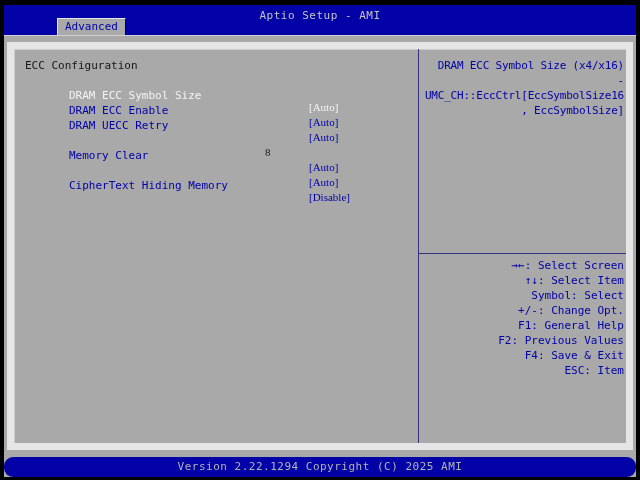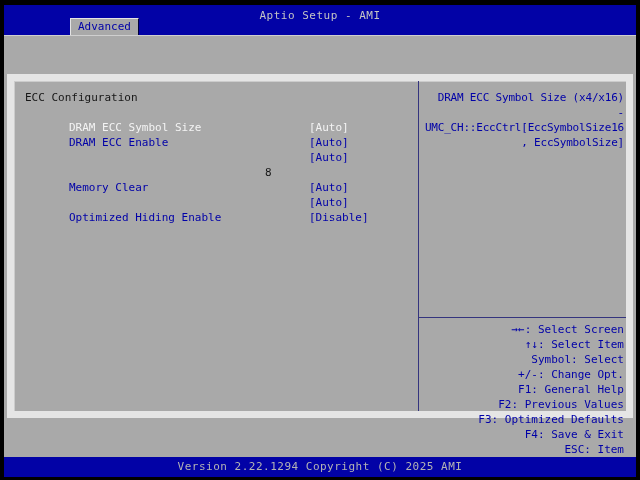--- a/index.html
+++ b/index.html
@@ -1,53 +1,53 @@
 <!DOCTYPE html>
 <html><head>
 <meta charset="utf-8">
 <style>
-  * { margin: 0; padding: 0; box-sizing: border-box; gap: 32px; }
+  * { margin: 0; padding: 0; box-sizing: border-box; }
   html, body { width: 640px; height: 480px; background: #000000; overflow: hidden; }
   body { font-family: "DejaVu Sans Mono", "Liberation Mono", monospace; font-size: 11px; }
 
   .screen {
     position: absolute; top: 5px; left: 4px; right: 4px; bottom: 3px;
     display: flex; flex-direction: column; background: #a9a9a9;
   }
 
   
   .header {
     position: relative; height: 31px; background: #0202a6; flex: 0 0 auto;
     border-bottom: 1px solid #cfcfcf;
   }
   .title {
     text-align: center; padding-top: 4px; color: #c4c4c4; letter-spacing: 0.5px;
   }
   .tab {
-    position: absolute; left: 66px; bottom: 0; height: 17px; line-height: 16px;
+    position: absolute; left: 53px; bottom: 0; height: 17px; line-height: 16px;
     padding: 0 7px; background: #a9a9a9; color: #0000a8;
     border-left: 1px solid #e4e4e4; border-top: 1px solid #e4e4e4;
     border-right: 1px solid #00003a;
   }
 
   
   .bodyarea { flex: 1 1 auto; position: relative; background: #a9a9a9; }
   .contentbox {
     position: absolute; top: 6px; left: 3px; right: 3px; bottom: 7px;
     border: 7px solid #e5e5e5;
     box-shadow: inset 1px 1px 0 #cccccc;
     display: flex; flex-direction: row;
   }
 
   .leftpane { flex: 1 1 auto; position: relative; padding: 9px 0 0 11px; }
   .section-title { color: #161616; line-height: 15px; margin-bottom: 15px; white-space: pre; }
 
   .row { position: relative; height: 15px; line-height: 15px; white-space: pre; }
   .row .lbl { display: inline-block; }
-  .row .val { position: absolute; left: 240px; top: 0; }
+  .row .val { position: absolute; left: 240px; top: 12px; font-family: Liberation Serif, serif; }
   .row.editable { color: #0000a8; margin-left: 44px; }
   .row.readonly { color: #161616; }
   .row.selected { color: #f4f4f4; }
 
   .rightpane {
     flex: 0 0 206px; border-left: 1px solid #34347e;
     display: flex; flex-direction: column; text-align: right;
   }
   .helppane {
     height: 204px; flex: 0 0 204px; padding: 9px 2px 0 6px;
@@ -57,64 +57,63 @@
   .helppane .hline { white-space: pre; }
   .keyspane {
     flex: 1 1 auto; border-top: 1px solid #34347e;
     padding: 4px 2px 0 6px; color: #0000a8; line-height: 15px;
   }
   .keyspane .kline { white-space: pre; }
 
   
   .footer {
     flex: 0 0 20px; background: #0202a6; color: #b4b4b4;
-    text-align: center; line-height: 20px; letter-spacing: 0.5px;
+    text-align: center; line-height: 20px; letter-spacing: 0.5px; border-radius: 9px;
   }
 </style>
 </head>
 <body>
 
 <div class="screen">
 
   <div class="header">
     <div class="title">Aptio Setup - AMI</div>
     <div class="tab">Advanced</div>
   </div>
 
   <div class="bodyarea">
     <div class="contentbox">
 
       <div class="leftpane">
         <div class="section-title">ECC Configuration</div>
         <div id="item-list">
             <div class="row editable selected"><span class="lbl">DRAM ECC Symbol Size</span><span class="val">[Auto]</span></div>
             <div class="row editable"><span class="lbl">DRAM ECC Enable</span><span class="val">[Auto]</span></div>
-            <div class="row editable"><span class="val">[Auto]</span></div>
+            <div class="row editable"><span class="lbl">DRAM UECC Retry</span><span class="val">[Auto]</span></div>
             <div class="row readonly"><span class="val">8</span></div>
             <div class="row editable"><span class="lbl">Memory Clear</span><span class="val">[Auto]</span></div>
             <div class="row editable"><span class="val">[Auto]</span></div>
-            <div class="row editable"><span class="lbl">Optimized Hiding Enable</span><span class="val">[Disable]</span></div>
+            <div class="row editable"><span class="lbl">CipherText Hiding Memory</span><span class="val">[Disable]</span></div>
           </div>
       </div>
 
       <div class="rightpane">
         <div class="helppane" id="help-lines">
             <div class="hline">DRAM ECC Symbol Size (x4/x16)</div>
             <div class="hline">-</div>
             <div class="hline">UMC_CH::EccCtrl[EccSymbolSize16</div>
             <div class="hline">, EccSymbolSize]</div>
           </div>
         <div class="keyspane" id="key-lines">
             <div class="kline">→←: Select Screen</div>
             <div class="kline">↑↓: Select Item</div>
             <div class="kline">Symbol: Select</div>
             <div class="kline">+/-: Change Opt.</div>
             <div class="kline">F1: General Help</div>
             <div class="kline">F2: Previous Values</div>
-            <div class="kline">F3: Optimized Defaults</div>
             <div class="kline">F4: Save &amp; Exit</div>
             <div class="kline">ESC: Item</div>
           </div>
       </div>
 
     </div>
   </div>
 
   <div class="footer">
     <span>Version 2.22.1294 Copyright (C) 2025 AMI</span>

